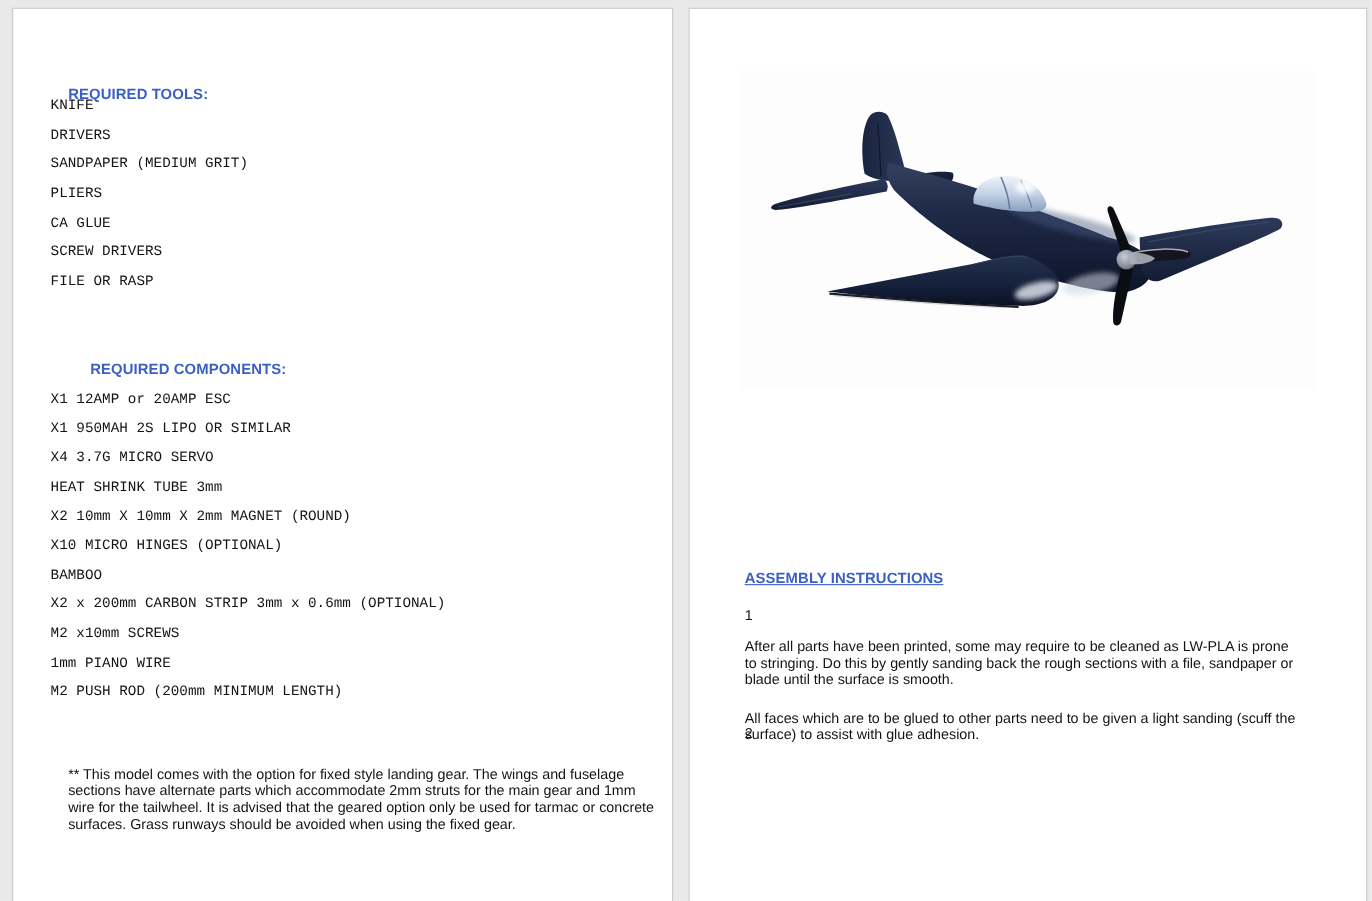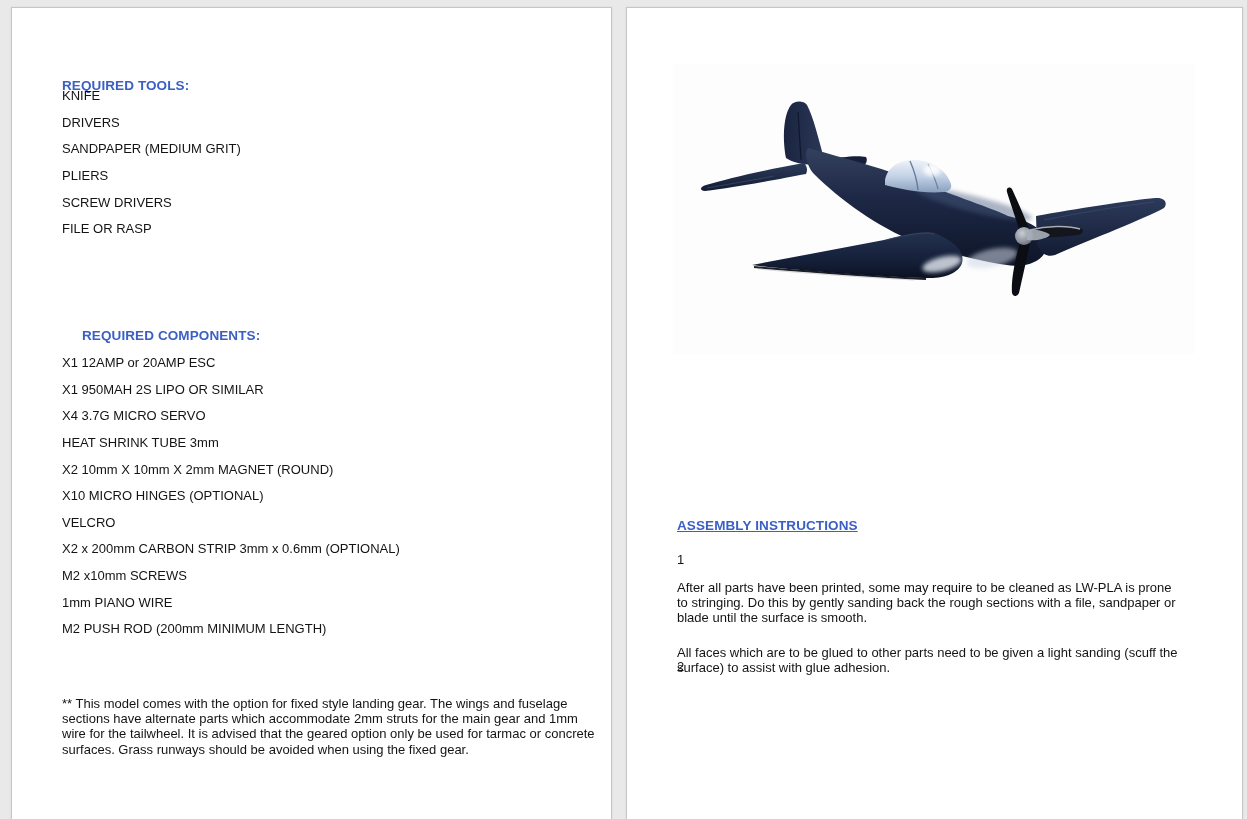--- a/index.html
+++ b/index.html
@@ -27,22 +27,23 @@
     font-size:13.5px;
     font-weight:bold;
     color:#3a5fc5;
     letter-spacing:0.1px;
     white-space:nowrap;
   }
   .link-heading { text-decoration:underline; }
 
   ul.plain-list {
     position:absolute;
-    left:50px;
+    left:34px;
     list-style:none;
+    font-family:Liberation Mono, monospace;
   }
   ul.plain-list li {
     height:26.65px;
     font-size:13px;
     white-space:nowrap;
   }
 
   .body-par {
     position:absolute;
     left:50px;
@@ -71,34 +72,35 @@
 
 <div class="page page-left">
 
   <div class="blue-heading" style="top:70px;">REQUIRED TOOLS:</div>
 
   <ul class="plain-list" style="top:80px;">
     <li>KNIFE</li>
     <li>DRIVERS</li>
     <li>SANDPAPER (MEDIUM GRIT)</li>
     <li>PLIERS</li>
+    <li>CA GLUE</li>
     <li>SCREW DRIVERS</li>
     <li>FILE OR RASP</li>
   </ul>
 
   <div class="blue-heading" style="top:320px;padding-left:20px;">REQUIRED COMPONENTS:</div>
 
   <ul class="plain-list" style="top:347px;">
     <li>X1 12AMP or 20AMP ESC</li>
     <li>X1 950MAH 2S LIPO OR SIMILAR</li>
     <li>X4 3.7G MICRO SERVO</li>
     <li>HEAT SHRINK TUBE 3mm</li>
     <li>X2 10mm X 10mm X 2mm MAGNET (ROUND)</li>
     <li>X10 MICRO HINGES (OPTIONAL)</li>
-    <li>VELCRO</li>
+    <li>BAMBOO</li>
     <li>X2 x 200mm CARBON STRIP 3mm x 0.6mm  (OPTIONAL)</li>
     <li>M2 x10mm SCREWS</li>
     <li>1mm PIANO WIRE</li>
     <li>M2 PUSH ROD (200mm MINIMUM LENGTH)</li>
   </ul>
 
   <div class="body-par" style="top:688px; width:542px;">** This model comes with the option for fixed style landing gear. The wings and fuselage sections have alternate parts which accommodate 2mm struts for the main gear and 1mm wire for the tailwheel. It is advised that the geared option only be used for tarmac or concrete surfaces. Grass runways should be avoided when using the fixed gear.</div>
 </div>
 
 <div class="page page-right">

